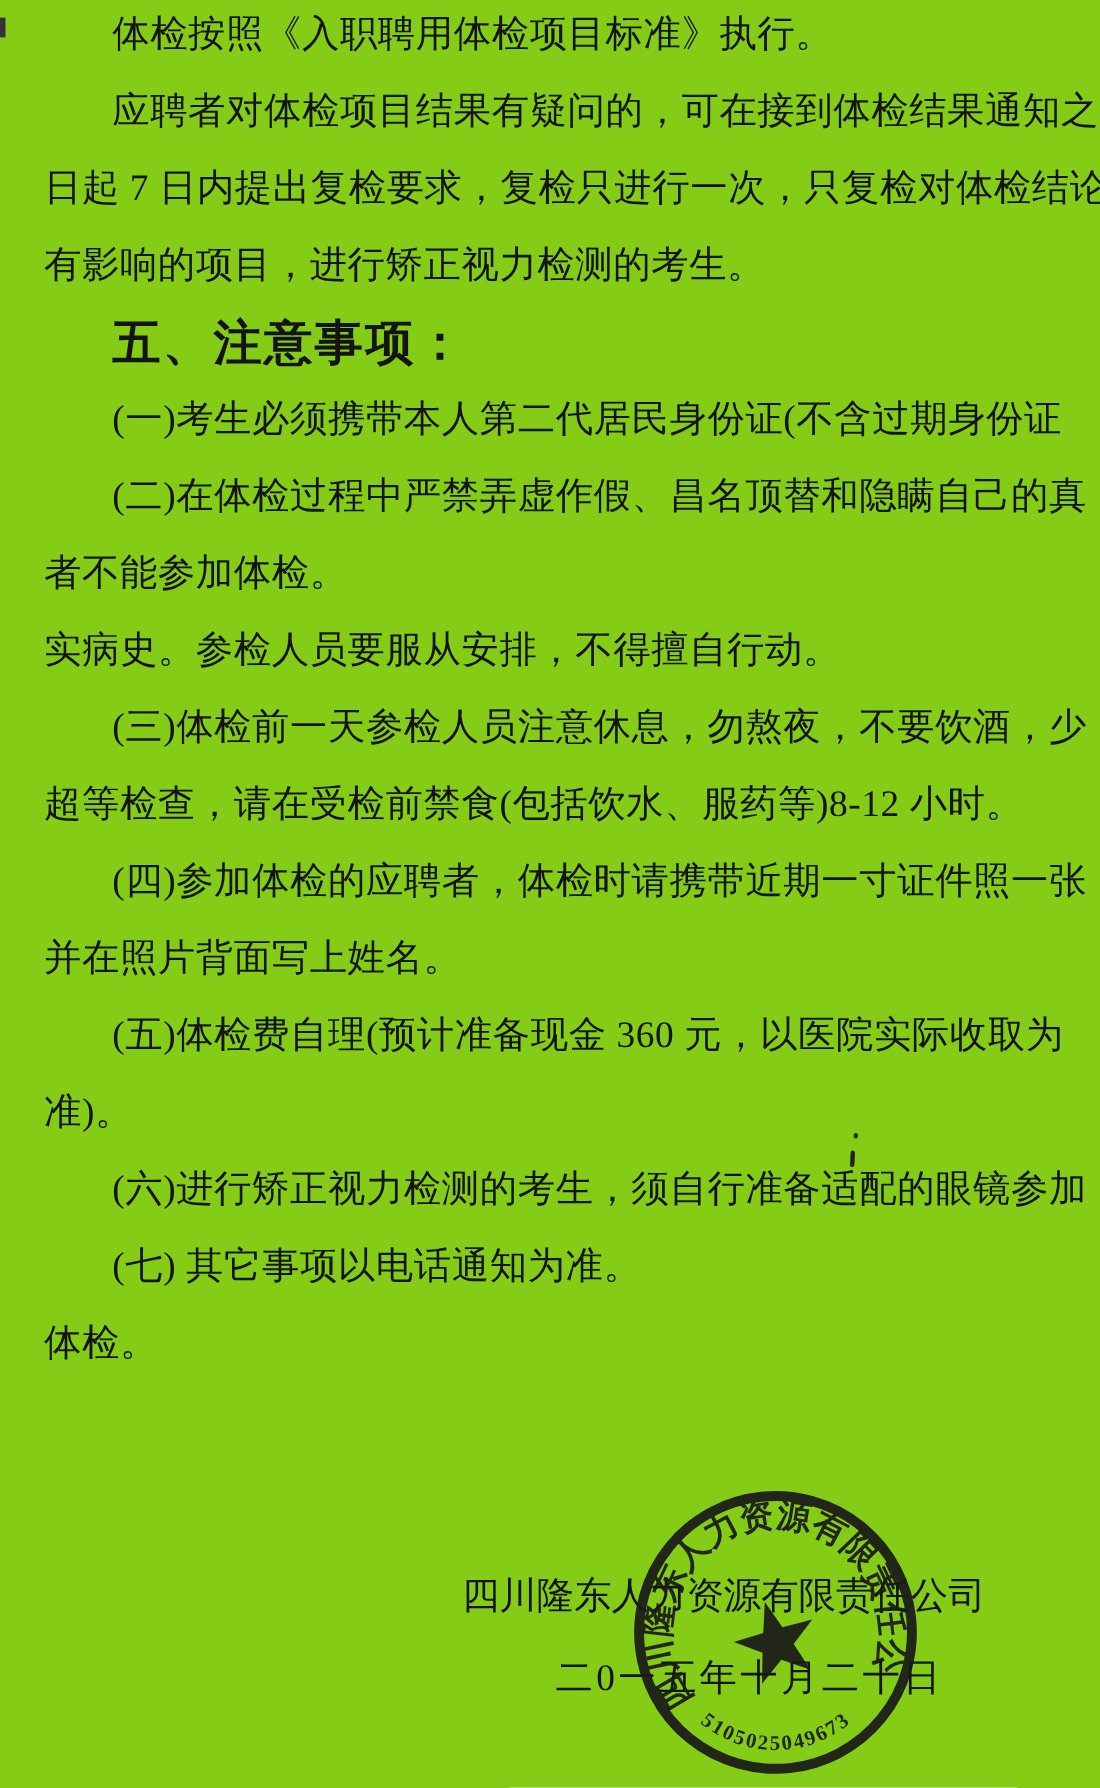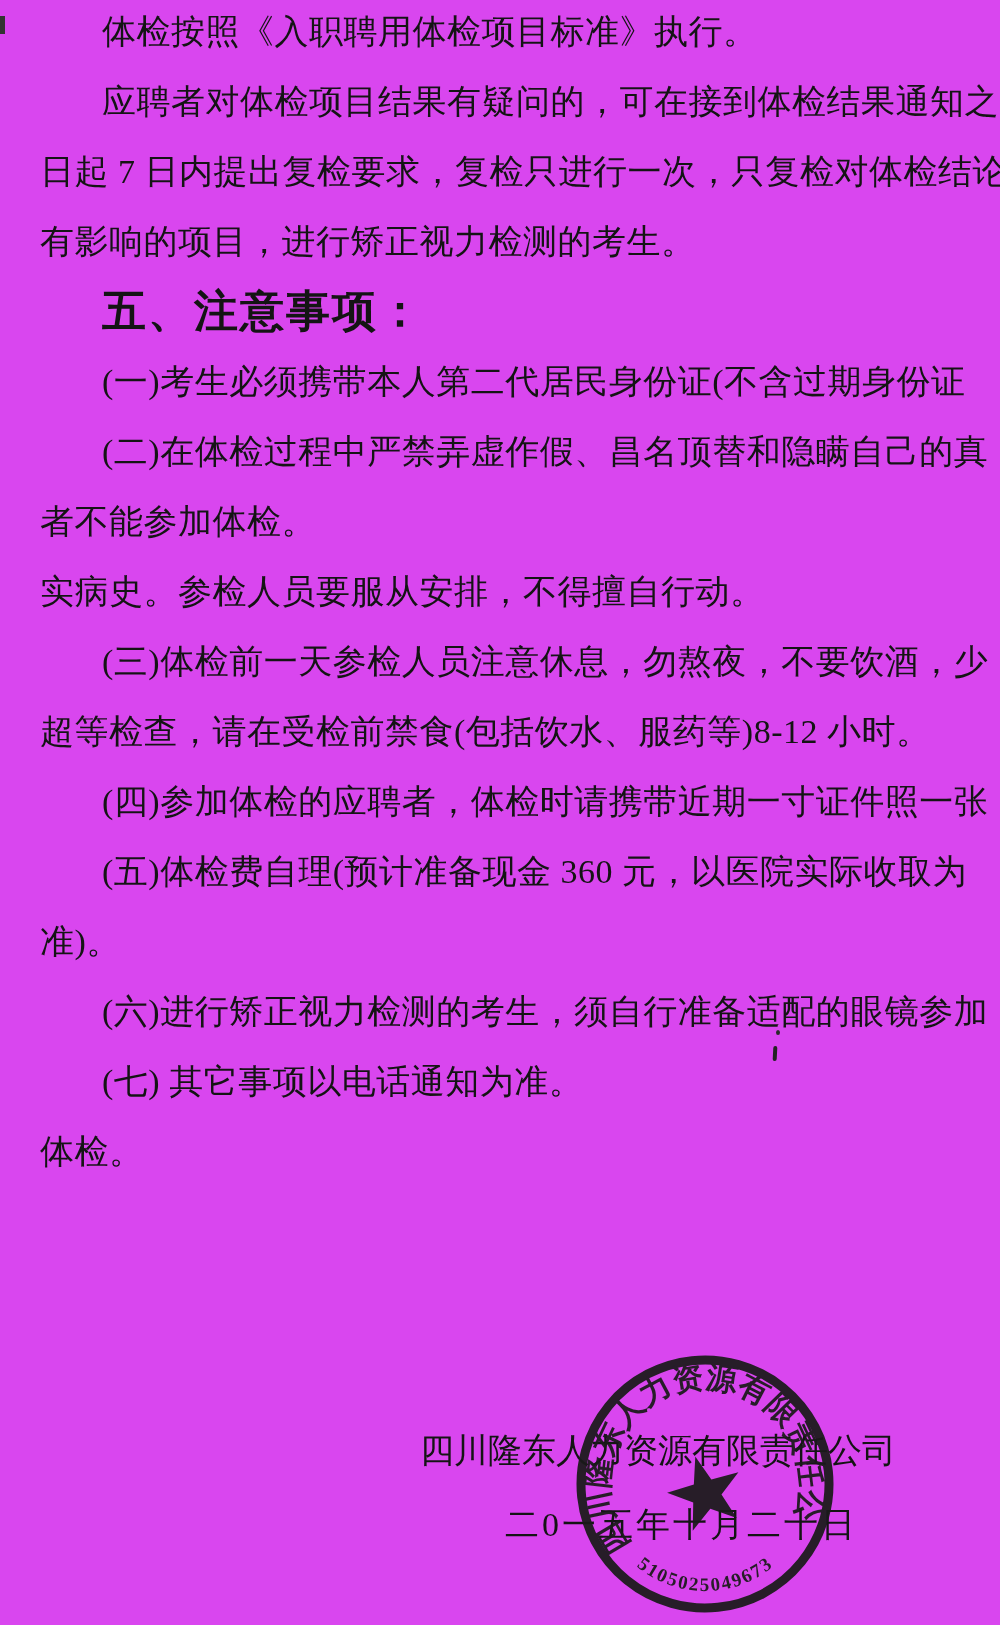--- a/index.html
+++ b/index.html
@@ -4,21 +4,21 @@
 <style>
   html, body { margin: 0; padding: 0; }
   body {
     width: 1000px; height: 1625px;
     background: #ffffff;
     overflow: hidden;
     position: relative;
     font-family: "Liberation Serif", "DejaVu Serif", serif;
     color: #141414;
   }
-  .page { position: absolute; inset: 0; background: #d946ef; }
+  .page { position: absolute; inset: 0; background: #84cc16; }
   .body-text {
     position: absolute;
     left: 40px; top: -3px; right: 30px;
   }
   .line {
     height: 70px; line-height: 70px;
     font-size: 34px;
     white-space: nowrap;
     letter-spacing: 0.5px;
     font-weight: 500;
@@ -72,20 +72,21 @@
     <div class="line">日起 7 日内提出复检要求，复检只进行一次，只复检对体检结论</div>
     <div class="line">有影响的项目，进行矫正视力检测的考生。</div>
     <div class="line indent heading">五、注意事项：</div>
     <div class="line indent">(一)考生必须携带本人第二代居民身份证(不含过期身份证</div>
     <div class="line indent">(二)在体检过程中严禁弄虚作假、昌名顶替和隐瞒自己的真</div>
     <div class="line">者不能参加体检。</div>
     <div class="line">实病史。参检人员要服从安排，不得擅自行动。</div>
     <div class="line indent">(三)体检前一天参检人员注意休息，勿熬夜，不要饮酒，少</div>
     <div class="line">超等检查，请在受检前禁食(包括饮水、服药等)8-12 小时。</div>
     <div class="line indent">(四)参加体检的应聘者，体检时请携带近期一寸证件照一张，</div>
+    <div class="line">并在照片背面写上姓名。</div>
     <div class="line indent">(五)体检费自理(预计准备现金 360 元，以医院实际收取为</div>
     <div class="line">准)。</div>
     <div class="line indent">(六)进行矫正视力检测的考生，须自行准备适配的眼镜参加</div>
     <div class="line indent">(七) 其它事项以电话通知为准。</div>
     <div class="line">体检。</div>
   </div>
 
   <div id="company-line" class="sig-line">四川隆东人力资源有限责任公司</div>
   <div id="date-line" class="sig-line">二0一五年十月二十日</div>
 

